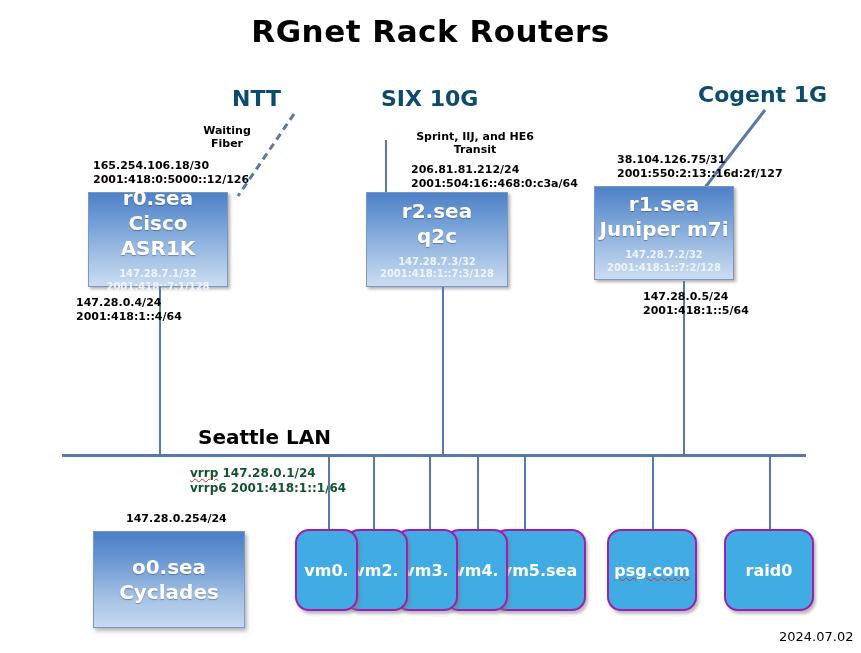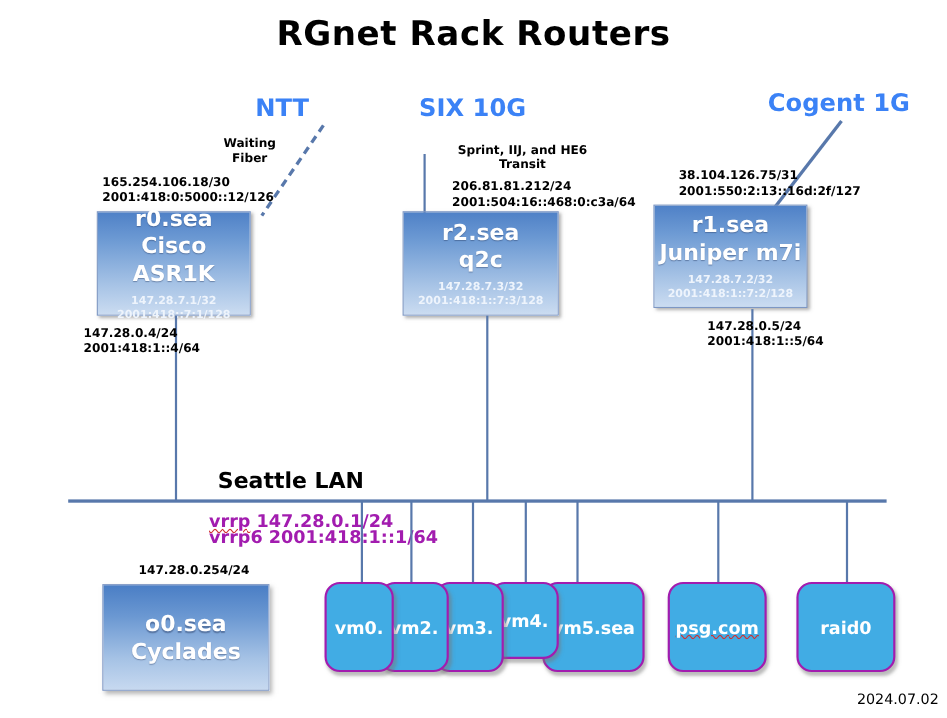--- a/index.html
+++ b/index.html
@@ -29,21 +29,21 @@
     font-size: 31px;
     font-weight: bold;
     letter-spacing: 0.5px;
     color: #000000;
   }
   .cloud-label {
     position: absolute;
     font-family: "DejaVu Sans", sans-serif;
     font-size: 22px;
     font-weight: bold;
-    color: #3b82f6;
+    color: #0c4a6e;
     white-space: nowrap;
   }
   .sub-label {
     position: absolute;
     font-family: "DejaVu Sans", sans-serif;
     font-size: 11px;
     font-weight: bold;
     color: #000000;
     white-space: nowrap;
     line-height: 13px;
@@ -62,23 +62,23 @@
     position: absolute;
     font-family: "DejaVu Sans", sans-serif;
     font-size: 20px;
     font-weight: bold;
     color: #000000;
     white-space: nowrap;
   }
   .vrrp {
     position: absolute;
     font-family: "DejaVu Sans", sans-serif;
-    font-size: 16px;
-    font-weight: bold;
-    color: #a21caf;
+    font-size: 12px;
+    font-weight: bold;
+    color: #14532d;
     white-space: nowrap;
     line-height: 15px;
   }
   .datestamp {
     position: absolute;
     font-family: "DejaVu Sans", sans-serif;
     font-size: 13px;
     color: #000000;
     white-space: nowrap;
   }
@@ -291,21 +291,21 @@
 
   <div class="vmbox" style="left:295px; top:529px; width:63px; height:82px; z-index:5;">
     <span class="vmlabel">vm0.</span>
   </div>
   <div class="vmbox" style="left:345px; top:529px; width:63px; height:82px; z-index:4;">
     <span class="vmlabel">vm2.</span>
   </div>
   <div class="vmbox" style="left:395px; top:529px; width:63px; height:82px; z-index:3;">
     <span class="vmlabel">vm3.</span>
   </div>
-  <div class="vmbox" style="left:445px; top:529px; width:63px; height:70px; z-index:2;">
+  <div class="vmbox" style="left:445px; top:529px; width:63px; height:82px; z-index:2;">
     <span class="vmlabel">vm4.</span>
   </div>
   <div class="vmbox" style="left:493px; top:529px; width:93px; height:82px; z-index:1;">
     <span class="vmlabel">vm5.sea</span>
   </div>
 
   <div class="vmbox" style="left:607px; top:529px; width:90px; height:82px;">
     <span class="vmlabel misspell">psg.com</span>
   </div>
   <div class="vmbox" style="left:724px; top:529px; width:90px; height:82px;">

